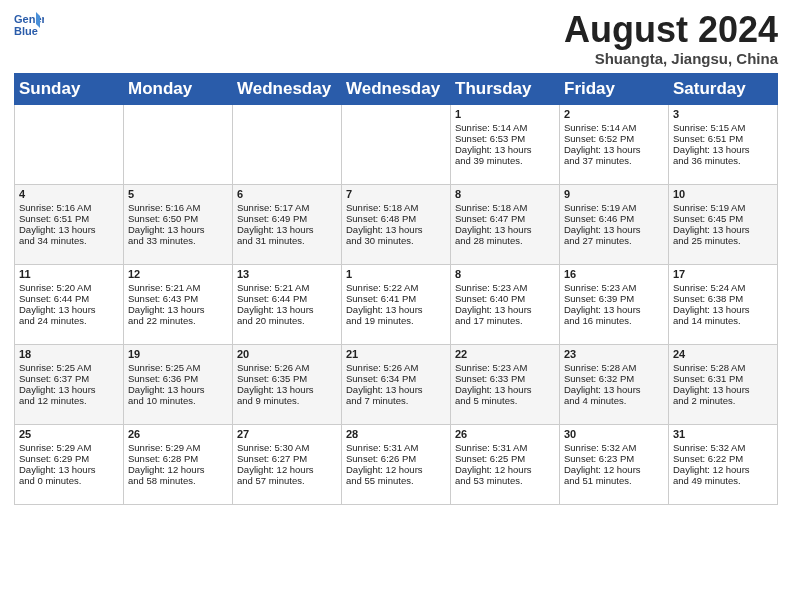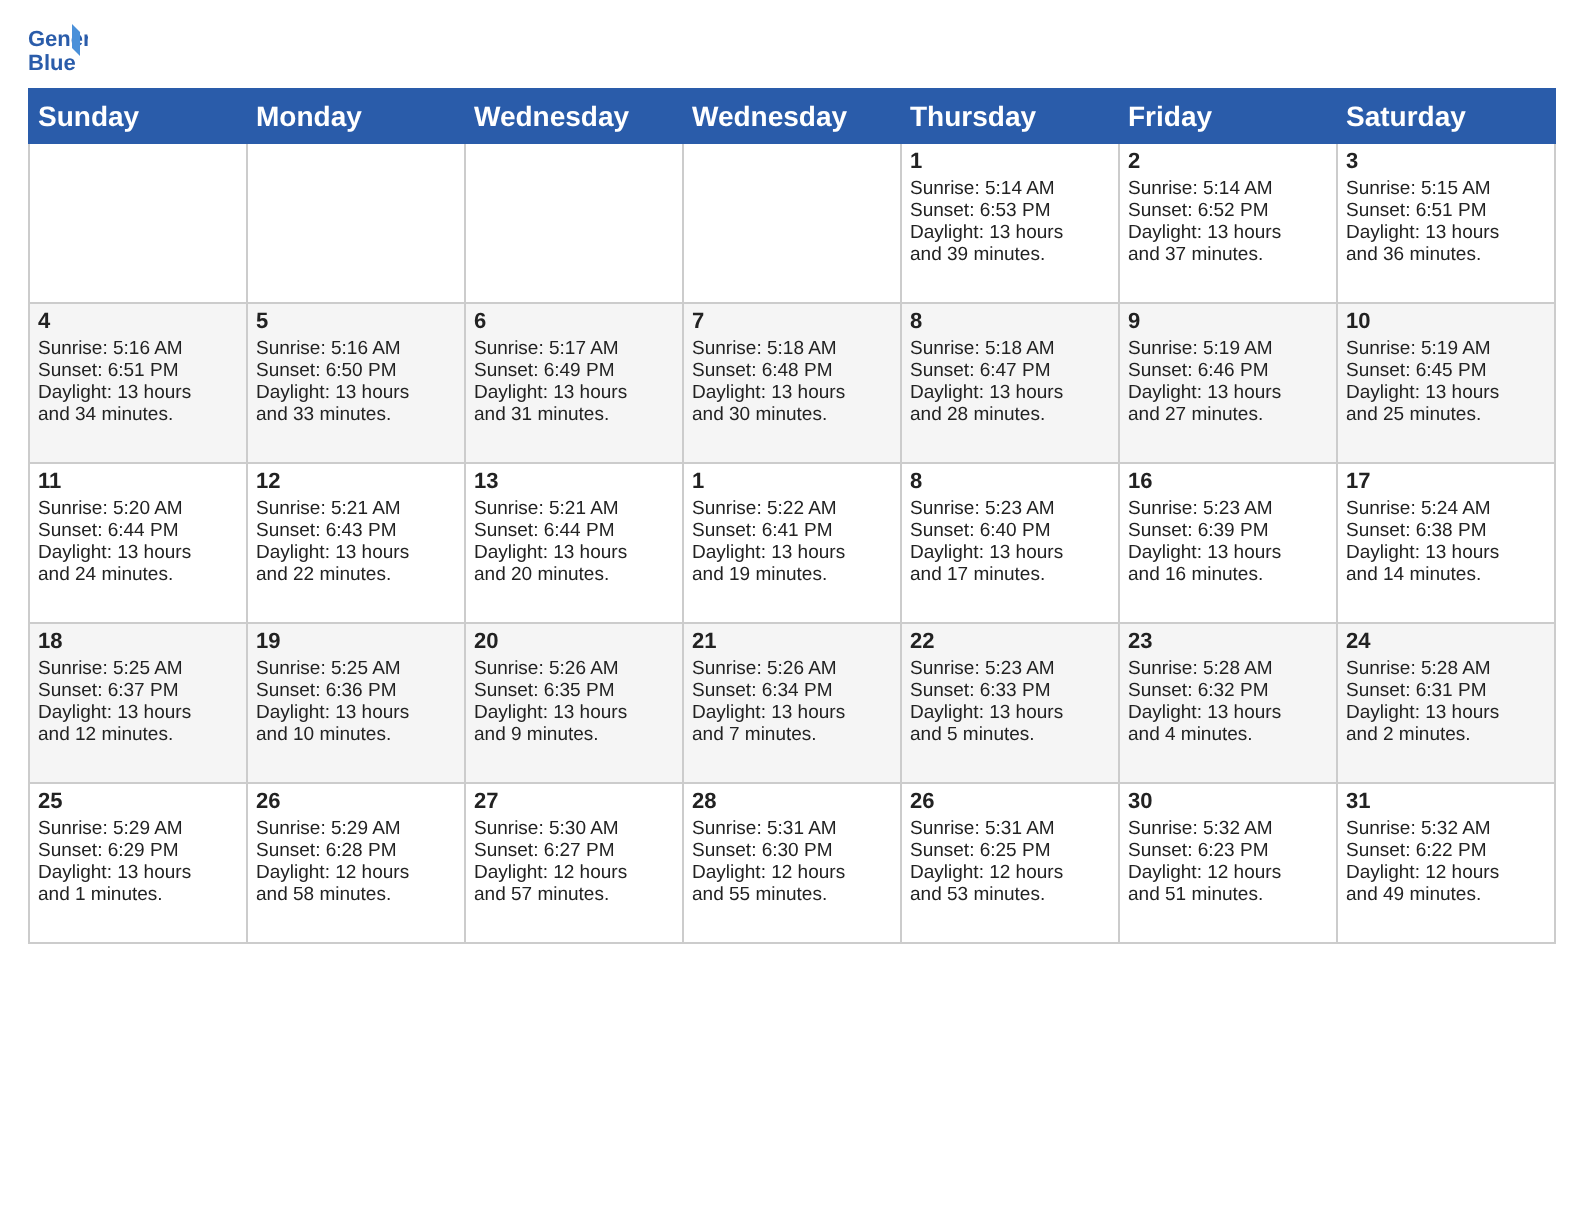--- a/index.html
+++ b/index.html
@@ -44,21 +44,21 @@
       color: #444;
     }
     table {
       width: 100%;
       border-collapse: collapse;
       table-layout: fixed;
     }
     thead tr th {
       background-color: #2a5caa;
       color: #fff;
-      font-size: 14px;
+      font-size: 17px;
       font-weight: bold;
       padding: 5px 4px;
       text-align: left;
       border: 1px solid #2a5caa;
     }
     tbody tr td {
       border: 1px solid #ccc;
       vertical-align: top;
       padding: 3px 4px 3px 4px;
       font-size: 9.5px;
@@ -85,20 +85,24 @@
 <body>
 
 <div class="container">
   <div class="header-row">
     <div class="logo">
       <svg class="logo-icon" viewBox="0 0 30 28" xmlns="http://www.w3.org/2000/svg">
         <text x="0" y="13" font-size="11" font-weight="bold" fill="#2a5caa">General</text>
         <text x="0" y="25" font-size="11" font-weight="bold" fill="#2a5caa">Blue</text>
         <polygon points="22,2 30,10 26,6 26,18 22,14" fill="#4a90d9"></polygon>
       </svg>
+    </div>
+    <div class="title-block">
+      <div class="month-title">August 2024</div>
+      <div class="location">Shuangta, Jiangsu, China</div>
     </div>
   </div>
 
   <table>
     <thead>
       <tr>
         <th>Sunday</th>
         <th>Monday</th>
         <th>Wednesday</th>
         <th>Wednesday</th>
@@ -287,40 +291,40 @@
             <div>Daylight: 13 hours</div>
             <div>and 2 minutes.</div>
           </td>
         </tr>
         <tr>
           <td>
             <span class="day-number">25</span>
             <div>Sunrise: 5:29 AM</div>
             <div>Sunset: 6:29 PM</div>
             <div>Daylight: 13 hours</div>
-            <div>and 1 minutes.</div>
+            <div>and 0 minutes.</div>
           </td>
           <td>
             <span class="day-number">26</span>
             <div>Sunrise: 5:29 AM</div>
             <div>Sunset: 6:28 PM</div>
             <div>Daylight: 12 hours</div>
             <div>and 58 minutes.</div>
           </td>
           <td>
             <span class="day-number">27</span>
             <div>Sunrise: 5:30 AM</div>
             <div>Sunset: 6:27 PM</div>
             <div>Daylight: 12 hours</div>
             <div>and 57 minutes.</div>
           </td>
           <td>
             <span class="day-number">28</span>
             <div>Sunrise: 5:31 AM</div>
-            <div>Sunset: 6:30 PM</div>
+            <div>Sunset: 6:26 PM</div>
             <div>Daylight: 12 hours</div>
             <div>and 55 minutes.</div>
           </td>
           <td>
             <span class="day-number">26</span>
             <div>Sunrise: 5:31 AM</div>
             <div>Sunset: 6:25 PM</div>
             <div>Daylight: 12 hours</div>
             <div>and 53 minutes.</div>
           </td>

